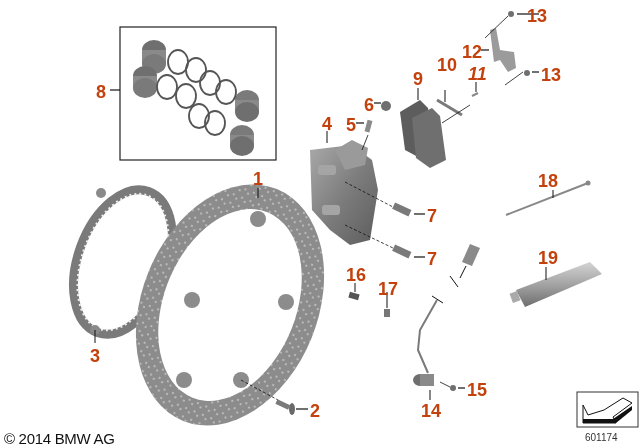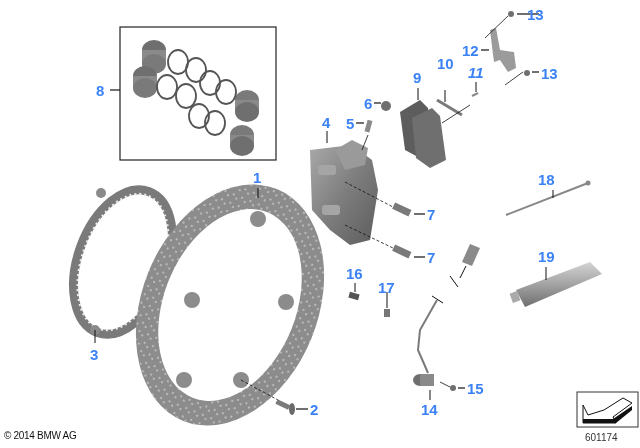--- a/index.html
+++ b/index.html
@@ -1,19 +1,19 @@
 <!DOCTYPE html>
 <html><head>
 <meta charset="utf-8">
 <style>
   html, body { margin:0; padding:0; background:#ffffff; }
   body { width:640px; height:448px; position:relative; overflow:hidden; font-family:"Liberation Sans", sans-serif; }
   #diagram { position:absolute; left:0; top:0; width:640px; height:448px; }
-  .callout { position:absolute; font-family:"Liberation Sans", sans-serif; font-weight:bold; font-size:15px; color:#3b82f6; line-height:1; }
-  .copyright { position:absolute; left:4px; top:430px; font-size:10px; color:#111; font-family:"Liberation Sans", sans-serif; letter-spacing:-0.3px; }
+  .callout { position:absolute; font-family:"Liberation Sans", sans-serif; font-weight:bold; font-size:18px; color:#c2410c; line-height:1; }
+  .copyright { position:absolute; left:4px; top:430px; font-size:15px; color:#111; font-family:"Liberation Sans", sans-serif; letter-spacing:-0.3px; }
   .diagram-id { position:absolute; left:585px; top:432px; font-size:10px; color:#333; font-family:"Liberation Sans", sans-serif; }
 </style>
 </head>
 <body>
 
 <svg id="diagram" viewBox="0 0 640 448" xmlns="http://www.w3.org/2000/svg">
   <defs>
     <linearGradient id="metal" x1="0" y1="0" x2="1" y2="1">
       <stop offset="0" stop-color="#a9a9a9"></stop>
       <stop offset="0.5" stop-color="#7d7d7d"></stop>

